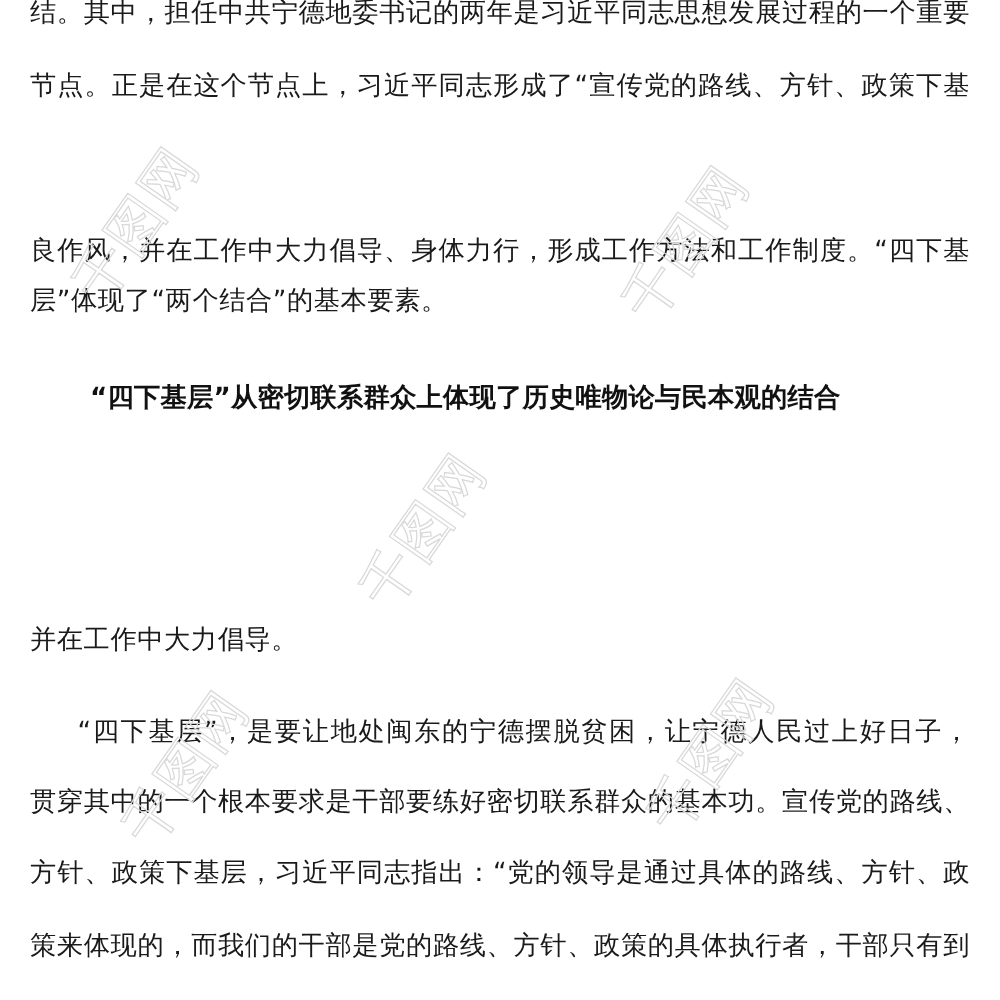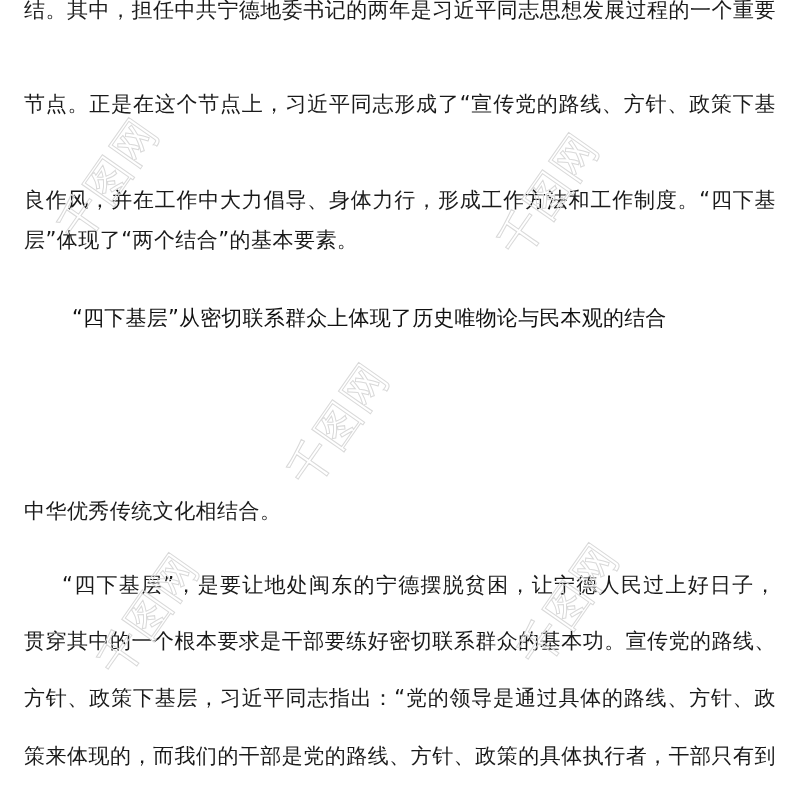--- a/index.html
+++ b/index.html
@@ -17,21 +17,21 @@
     letter-spacing: 0.45px;
   }
   .line.justify { text-align: justify; text-align-last: justify; }
   .line.indent { left: 62px; width: 714px; }
   .heading {
     position: absolute;
     left: 72px;
     top: 305px;
     font-family: "DejaVu Sans", "Liberation Sans", sans-serif;
     font-size: 21px;
-    font-weight: normal;
+    font-weight: bold;
     line-height: 26px;
     color: #111111;
     white-space: nowrap;
     letter-spacing: 0.2px;
   }
   .wm {
     position: absolute;
     font-family: "DejaVu Sans", sans-serif;
     font-size: 44px;
     color: transparent;
@@ -42,27 +42,27 @@
     pointer-events: none;
     white-space: nowrap;
   }
 </style>
 </head>
 <body>
 
 <div class="page">
 
   <div class="line justify" style="top:-3px;">结。其中，担任中共宁德地委书记的两年是习近平同志思想发展过程的一个重要</div>
-  <div class="line justify" style="top:55px;margin-top:36px;">节点。正是在这个节点上，习近平同志形成了“宣传党的路线、方针、政策下基</div>
+  <div class="line justify" style="top:55px;">节点。正是在这个节点上，习近平同志形成了“宣传党的路线、方针、政策下基</div>
   <div class="line justify" style="top:171px;margin-top:16px;">良作风，并在工作中大力倡导、身体力行，形成工作方法和工作制度。“四下基</div>
   <div class="line" style="top:227px;">层”体现了“两个结合”的基本要素。</div>
 
   <div class="heading">“四下基层”从密切联系群众上体现了历史唯物论与民本观的结合</div>
 
-  <div class="line" style="top:498px;">中华优秀传统文化相结合。</div>
+  <div class="line" style="top:498px;">并在工作中大力倡导。</div>
 
   <div class="line indent justify" style="top:572px;">“四下基层”，是要让地处闽东的宁德摆脱贫困，让宁德人民过上好日子，</div>
   <div class="line justify" style="top:628px;">贯穿其中的一个根本要求是干部要练好密切联系群众的基本功。宣传党的路线、</div>
   <div class="line justify" style="top:685px;">方针、政策下基层，习近平同志指出：“党的领导是通过具体的路线、方针、政</div>
   <div class="line justify" style="top:743px;">策来体现的，而我们的干部是党的路线、方针、政策的具体执行者，干部只有到</div>
 
   <div class="wm" style="left:480px; top:165px;">千图网</div>
   <div class="wm" style="left:40px; top:150px;">千图网</div>
   <div class="wm" style="left:270px; top:395px;">千图网</div>
   <div class="wm" style="left:80px; top:585px;">千图网</div>

